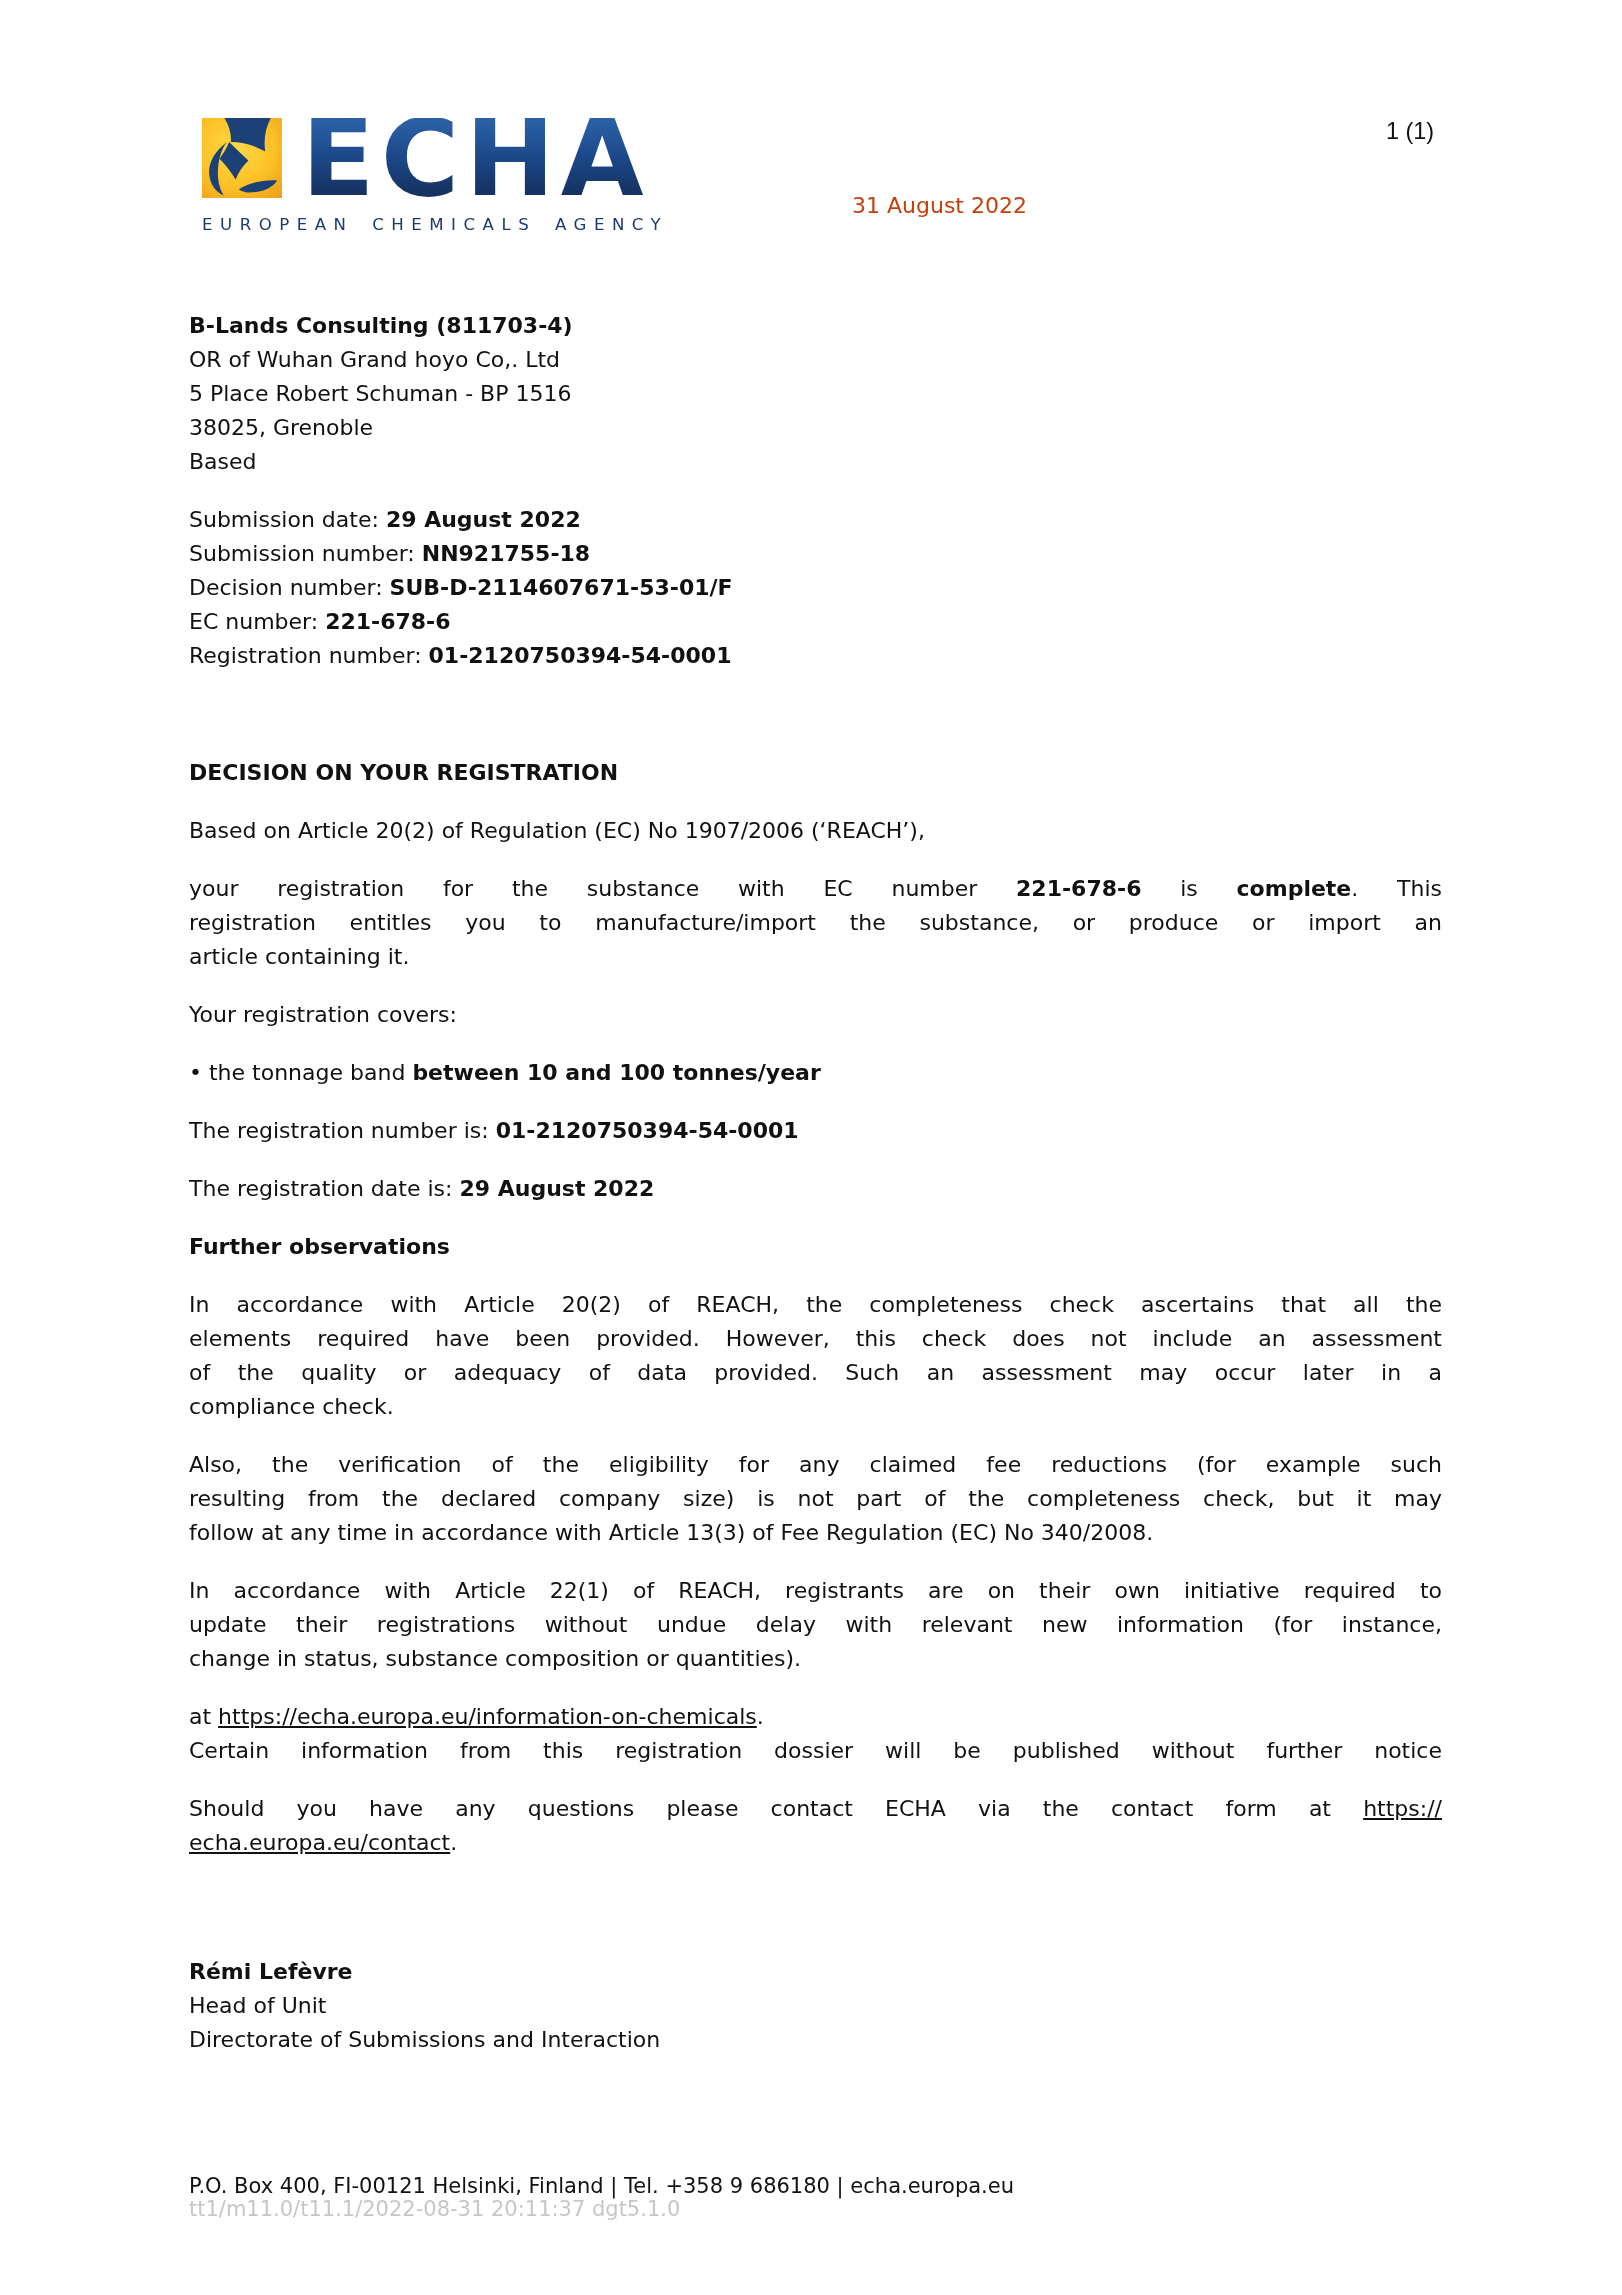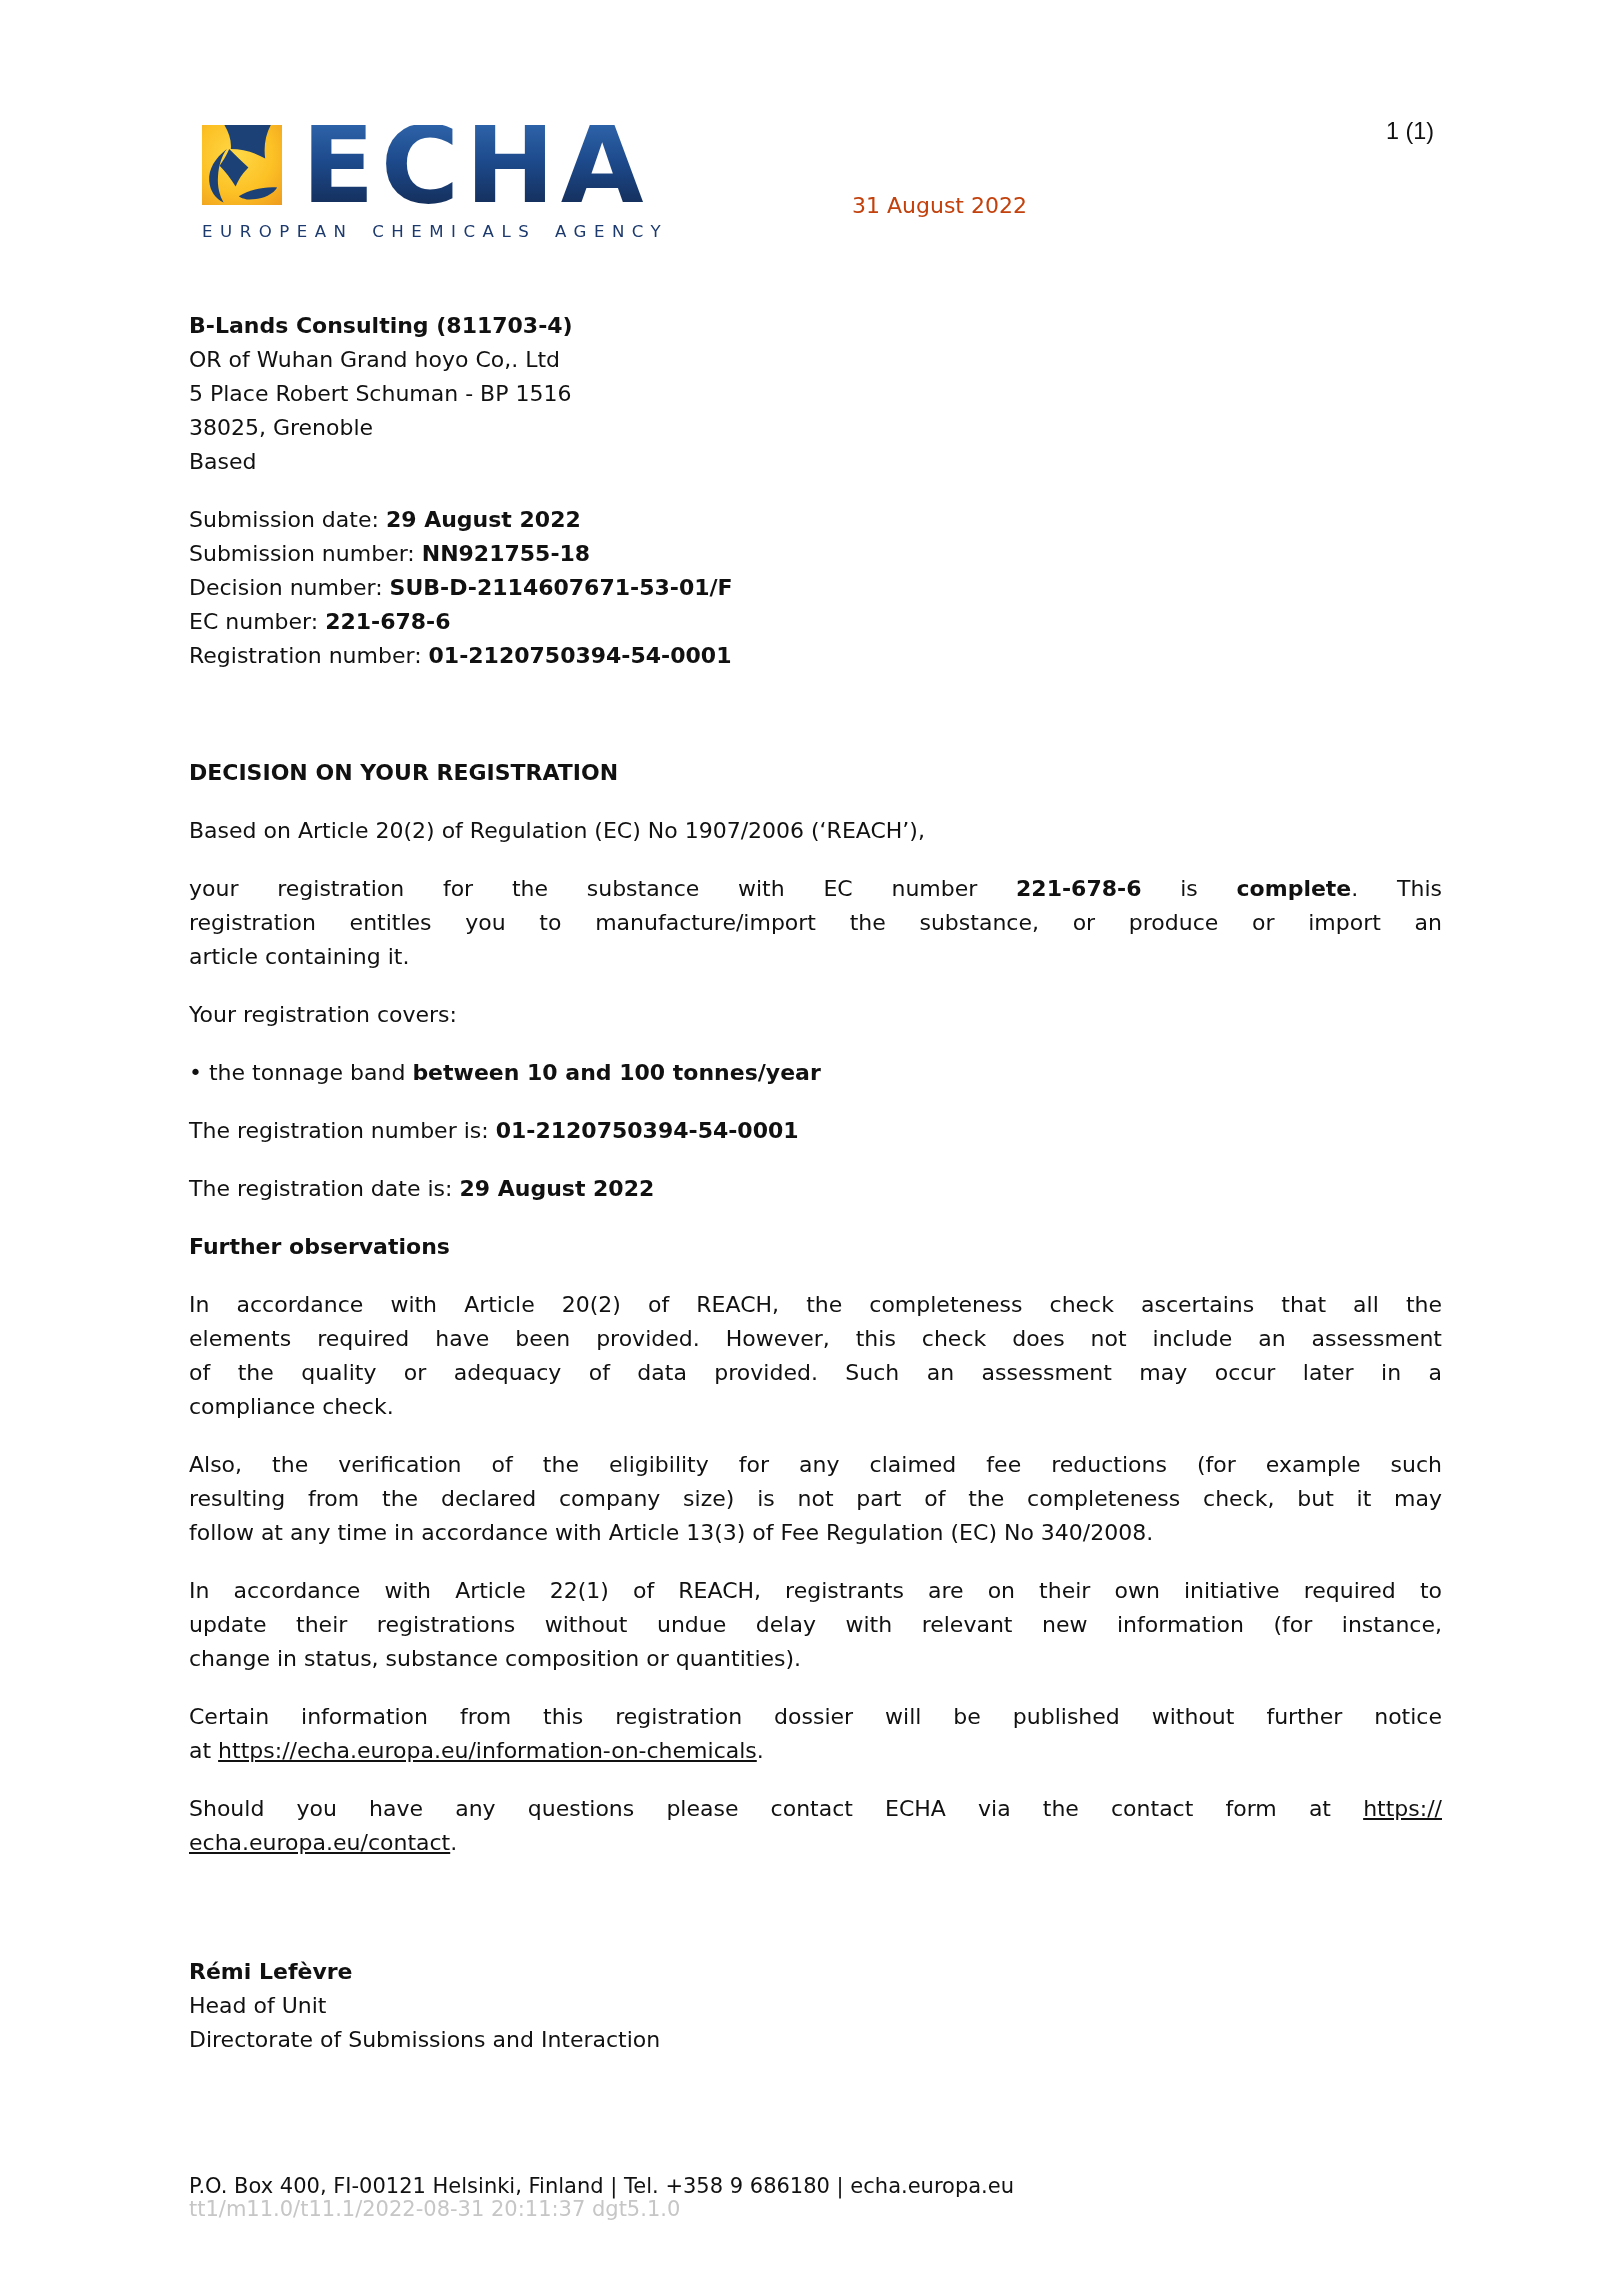--- a/index.html
+++ b/index.html
@@ -5,21 +5,21 @@
   html,body{margin:0;padding:0;background:#ffffff;}
   .page{
     position:relative;
     width:1623px;height:2295px;
     background:#ffffff;
     font-family:"DejaVu Sans","Liberation Sans",sans-serif;
     color:#111;
     overflow:hidden;
   }
   
-  .logo{position:absolute;left:202px;top:125px;text-align:center;}
+  .logo{position:absolute;left:202px;top:118px;text-align:center;}
   .logo-row{display:flex;align-items:flex-start;}
   .logo-icon{width:80px;height:80px;display:block;}
   .echa-word{
     margin-left:19.6px;
     font-size:107px;line-height:80px;font-weight:700;
     letter-spacing:6px;
     color:#1b4178;
   }
   @supports ((-webkit-background-clip:text) or (background-clip:text)){
     .echa-word{
@@ -140,22 +140,22 @@
         <div class="ln jl"><span class="">Also, the verification of the eligibility for any claimed fee reductions (for example such</span></div>
         <div class="ln jl"><span class="">resulting from the declared company size) is not part of the completeness check, but it may</span></div>
         <div class="ln"><span class="">follow at any time in accordance with Article 13(3) of Fee Regulation (EC) No 340/2008.</span></div>
       </div>
       <div class="block">
         <div class="ln jl"><span class="">In accordance with Article 22(1) of REACH, registrants are on their own initiative required to</span></div>
         <div class="ln jl"><span class="">update their registrations without undue delay with relevant new information (for instance,</span></div>
         <div class="ln"><span class="">change in status, substance composition or quantities).</span></div>
       </div>
       <div class="block">
+        <div class="ln"><span class="">at </span><span class="lnk">https://echa.europa.eu/information-on-chemicals</span><span class="">.</span></div>
         <div class="ln jl"><span class="">Certain information from this registration dossier will be published without further notice</span></div>
-        <div class="ln"><span class="">at </span><span class="lnk">https://echa.europa.eu/information-on-chemicals</span><span class="">.</span></div>
       </div>
       <div class="block">
         <div class="ln jl"><span class="">Should you have any questions please contact ECHA via the contact form at </span><span class="lnk">https://</span></div>
         <div class="ln"><span class="lnk">echa.europa.eu/contact</span><span class="">.</span></div>
       </div>
       <div class="block mt-sig">
         <div class="ln"><span class="b">Rémi Lefèvre</span></div>
         <div class="ln"><span class="">Head of Unit</span></div>
         <div class="ln"><span class="">Directorate of Submissions and Interaction</span></div>
       </div>

